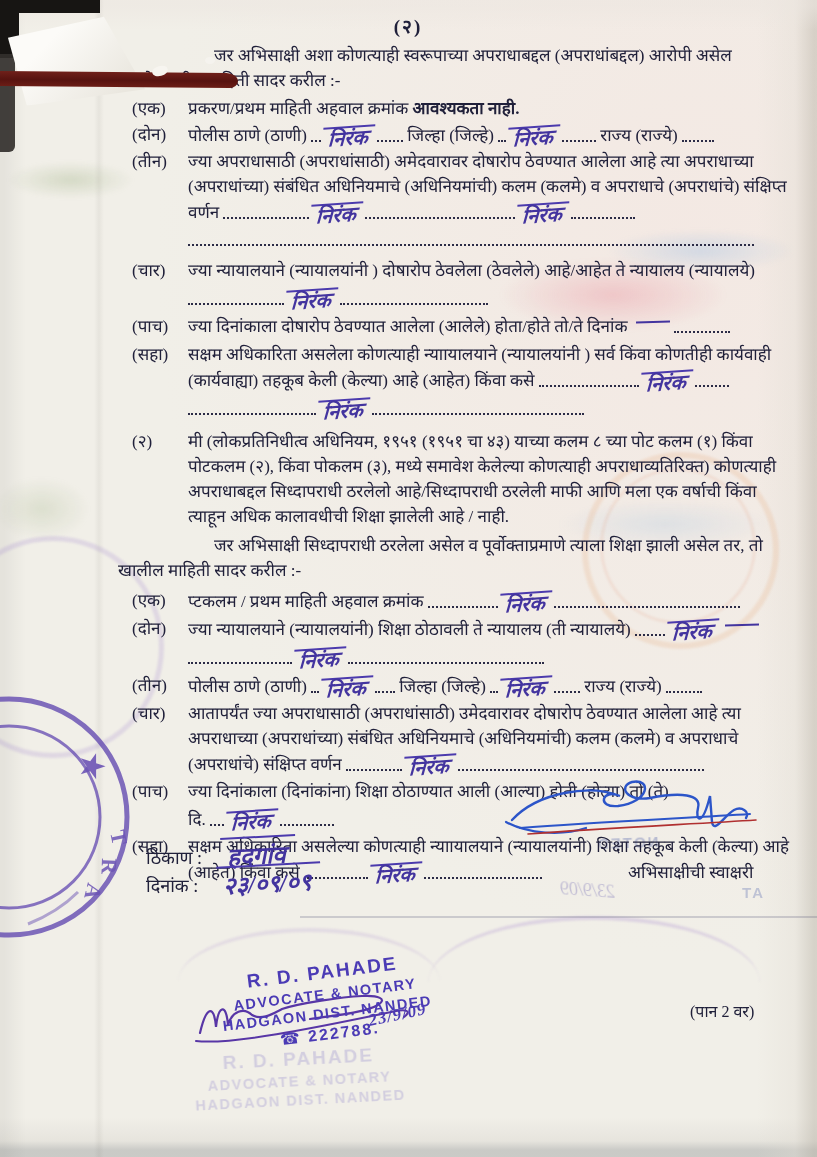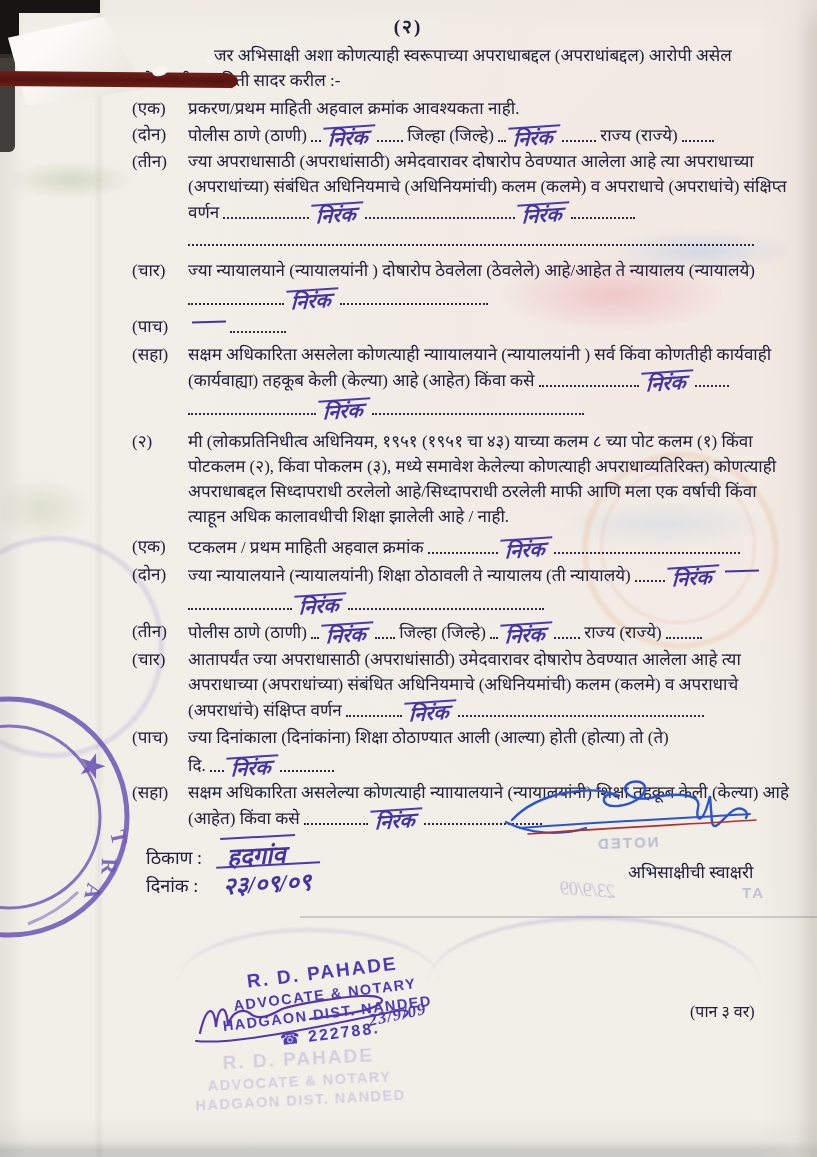--- a/index.html
+++ b/index.html
@@ -25,21 +25,21 @@
   .row.ti{ margin-left:0; text-indent:96px; display:block;}
   .num{flex:0 0 56px; white-space:nowrap;}
   .body{flex:1 1 auto; min-width:0;}
   .dots{display:inline-block; height:13px; border-bottom:2px dotted #2b2b46; vertical-align:baseline; transform:translateY(1px);}
   .hand{
     display:inline-block; color:#43349f; font-size:20px; line-height:18px; font-style:italic; font-weight:bold;
     transform:rotate(-4deg) skewX(-6deg); padding:1px 7px 0 5px; margin:0 2px; position:relative; top:4px;
     border-top:2px solid #4b3aad;
   }
   .hdash{display:inline-block; width:34px; border-top:2px solid #43349f; transform:translateY(-9px) rotate(-2deg); margin:0 4px;}
-  strong{font-weight:normal;}
+  strong{font-weight:bold;}
   
   .place-row{left:146px; top:836px; font-size:18px;}
   .date-row{left:146px; top:864px; font-size:18px;}
   .hand-big{color:#43349f; font-size:24px; font-weight:bold; font-style:italic; display:inline-block; transform:rotate(-3deg); border-top:2px solid #4b3aad; padding:0 10px 0 6px; margin-left:14px;}
   .sign-caption{left:628px; top:860px; font-size:17px;}
   .next-page{left:690px; top:1000px; font-size:16px;}
   
   .nstamp{left:172px; top:980px; width:300px; text-align:center; color:#4b3bb5; transform:rotate(-7deg); transform-origin:left top;}
   .nstamp .nname{font-family:"Liberation Sans","DejaVu Sans",sans-serif; font-weight:bold; font-size:19px; letter-spacing:2px;}
   .nstamp .nline{font-family:"Liberation Sans","DejaVu Sans",sans-serif; font-weight:bold; font-size:14.5px; letter-spacing:1.5px; margin-top:3px;}
@@ -126,34 +126,35 @@
         <div class="row" style="margin-top: 6px;">
           <span class="num">(चार)</span>
           <span class="body"><span>ज्या न्यायालयाने (न्यायालयांनी ) दोषारोप ठेवलेला (ठेवलेले) आहे/आहेत ते न्यायालय (न्यायालये)</span></span>
         </div>
         <div class="row" style="margin-top: 2px;">
           <span class="num"></span>
           <span class="body"><span class="dots" style="width: 96px;"></span><span class="hand">निरंक</span><span class="dots" style="width: 148px;"></span></span>
         </div>
         <div class="row" style="margin-top: 3px;">
           <span class="num">(पाच)</span>
-          <span class="body"><span class="hdash"></span><span class="dots" style="width: 56px;"></span></span>
+          <span class="body"><span>ज्या दिनांकाला दोषारोप ठेवण्यात आलेला (आलेले) होता/होते तो/ते दिनांक </span><span class="hdash"></span><span class="dots" style="width: 56px;"></span></span>
         </div>
         <div class="row" style="margin-top: 3px;">
           <span class="num">(सहा)</span>
           <span class="body"><span>सक्षम अधिकारिता असलेला कोणत्याही न्याायालयाने (न्यायालयांनी ) सर्व किंवा कोणतीही कार्यवाही (कार्यवाह्या) तहकूब केली (केल्या) आहे (आहेत) किंवा कसे </span><span class="dots" style="width: 100px;"></span><span class="hand">निरंक</span><span class="dots" style="width: 34px;"></span></span>
         </div>
         <div class="row" style="margin-top: 2px;">
           <span class="num"></span>
           <span class="body"><span class="dots" style="width: 128px;"></span><span class="hand">निरंक</span><span class="dots" style="width: 212px;"></span></span>
         </div>
         <div class="row" style="margin-top: 8px;">
           <span class="num">(२)</span>
           <span class="body"><span>मी (लोकप्रतिनिधीत्व अधिनियम, १९५१ (१९५१ चा ४३) याच्या कलम ८ च्या पोट कलम (१) किंवा पोटकलम (२), किंवा पोकलम (३), मध्ये समावेश केलेल्या कोणत्याही अपराधाव्यतिरिक्त) कोणत्याही अपराधाबद्दल सिध्दापराधी ठरलेलो आहे/सिध्दापराधी ठरलेली माफी आणि मला एक वर्षाची किंवा त्याहून अधिक कालावधीची शिक्षा झालेली आहे / नाही.</span></span>
         </div>
+        <div class="row ti" style="margin-top: 4px;"><span class="body"><span>जर अभिसाक्षी सिध्दापराधी ठरलेला असेल व पूर्वोक्ताप्रमाणे त्याला शिक्षा झाली असेल तर, तो खालील माहिती सादर करील :-</span></span></div>
         <div class="row" style="margin-top: 5px;">
           <span class="num">(एक)</span>
           <span class="body"><span>प्टकलम / प्रथम माहिती अहवाल क्रमांक </span><span class="dots" style="width: 70px;"></span><span class="hand">निरंक</span><span class="dots" style="width: 186px;"></span></span>
         </div>
         <div class="row" style="margin-top: 2px;">
           <span class="num">(दोन)</span>
           <span class="body"><span>ज्या न्यायालयाने (न्यायालयांनी) शिक्षा ठोठावली ते न्यायालय (ती न्यायालये) </span><span class="dots" style="width: 30px;"></span><span class="hand">निरंक</span><span class="hdash"></span></span>
         </div>
         <div class="row" style="margin-top: 2px;">
           <span class="num"></span>
@@ -220,21 +221,21 @@
     <div class="nline">ADVOCATE &amp; NOTARY</div>
     <div class="nline">HADGAON DIST. NANDED</div>
     <div class="nphone"><span>☎</span> <span>222788.</span></div>
   </div>
   <div class="abs nstamp nstamp-ghost">
     <div class="nname">R. D. PAHADE</div>
     <div class="nline">ADVOCATE &amp; NOTARY</div>
     <div class="nline">HADGAON DIST. NANDED</div>
   </div>
 
-  <div class="abs next-page">(पान ३ वर)</div>
+  <div class="abs next-page">(पान 2 वर)</div>
 
   <div class="abs edge-top-dark"></div>
   <div class="abs edge-left-dark"></div>
   <div class="abs edge-left-dark2"></div>
   <div class="abs fold"></div>
   <div class="abs maroon"></div>
   <div class="abs glare1"></div>
   <div class="abs glare2"></div>
 
 </div>

